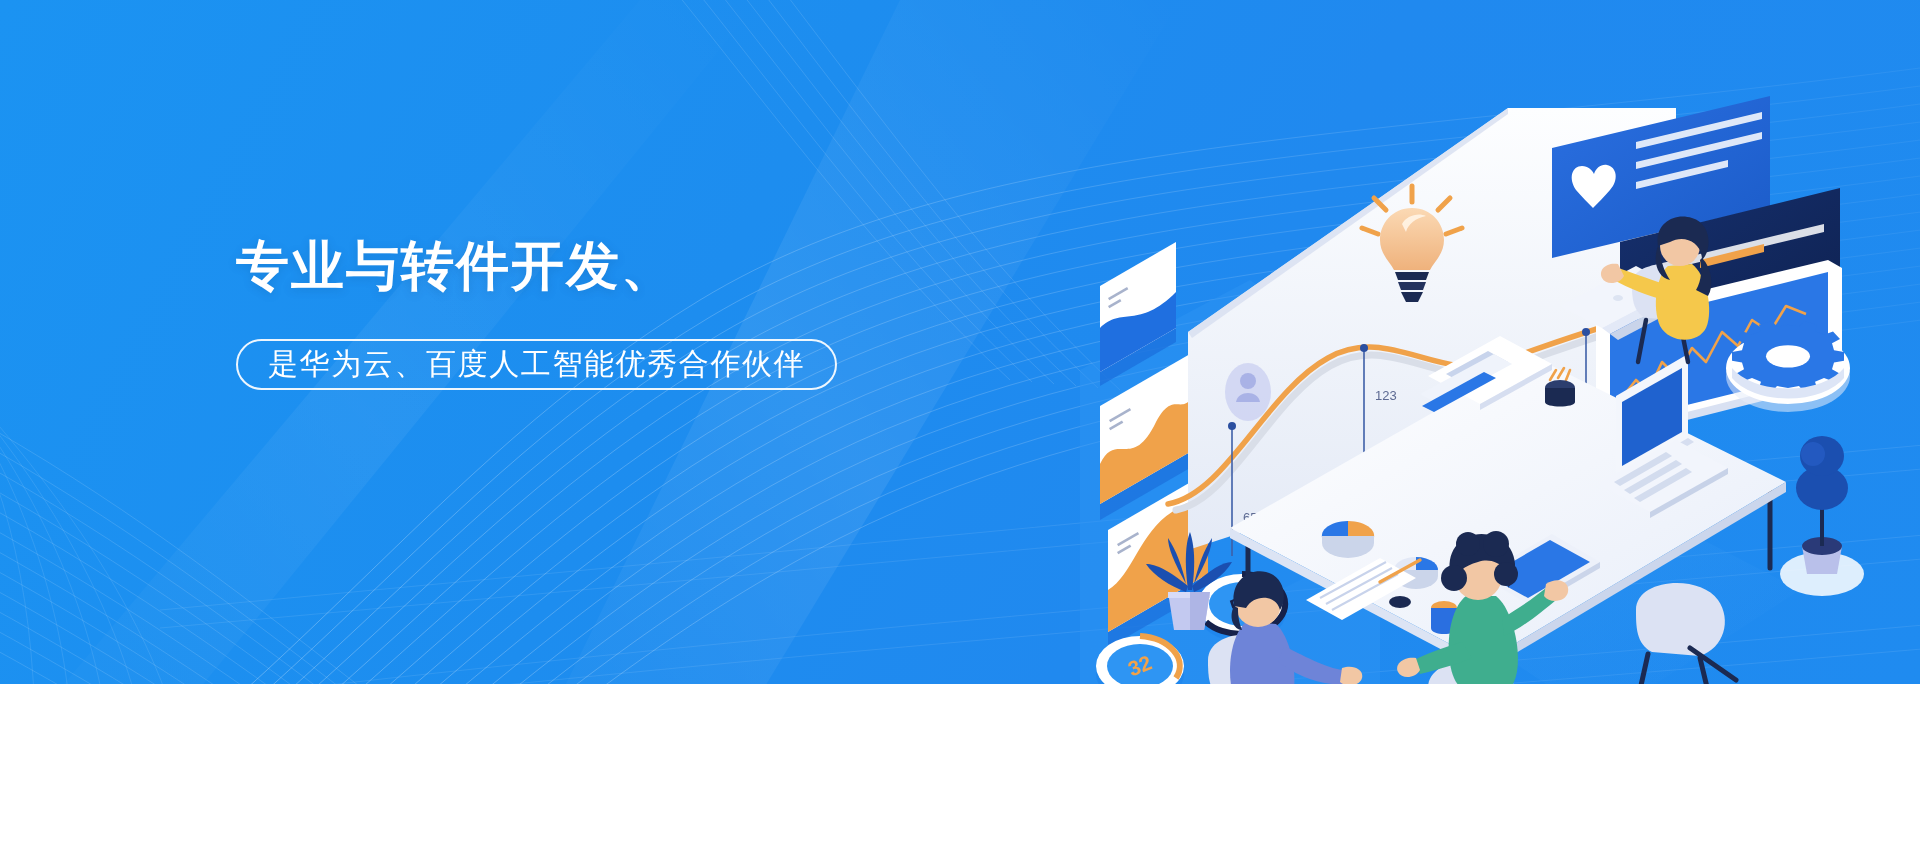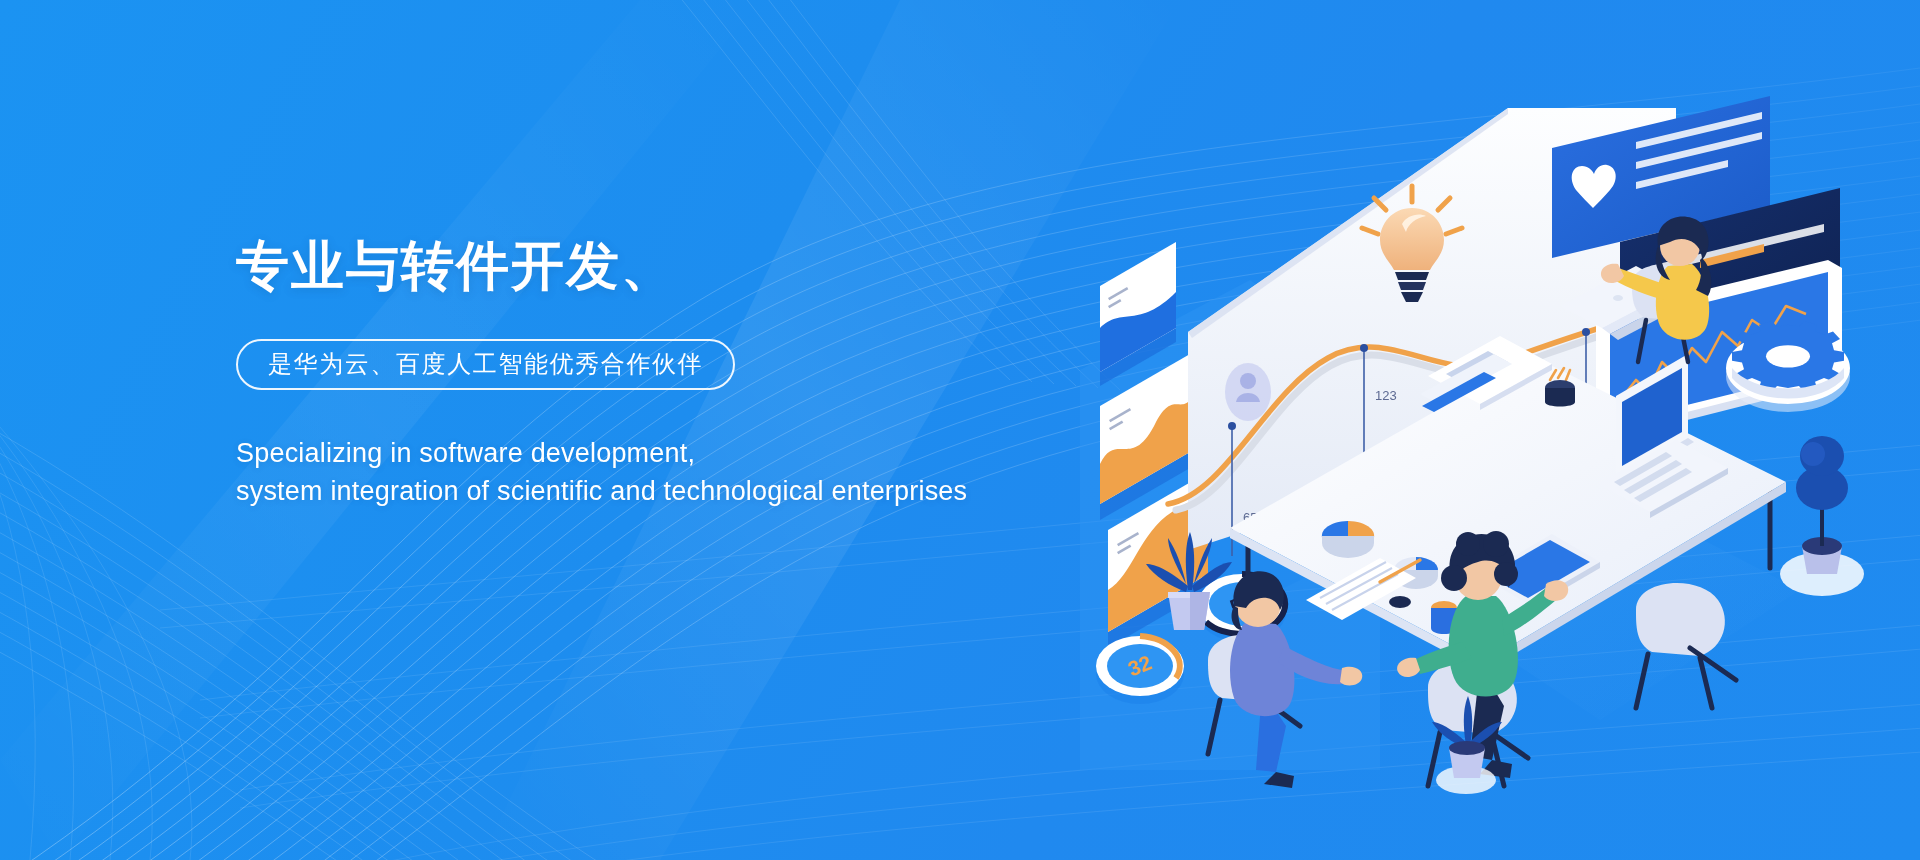--- a/index.html
+++ b/index.html
@@ -2,41 +2,41 @@
 <html><head>
 <meta charset="utf-8">
 <title>Hero Banner</title>
 <style>
   * { margin:0; padding:0; box-sizing:border-box; }
   html, body {
     width:1920px; height:860px; overflow:hidden;
     font-family:"Liberation Sans", sans-serif;
   }
   .stage{
-    position:relative; width:1920px; height:860px;
+    position:relative; width:1920px; height:684px;
     background:linear-gradient(118deg,#1b93f2 0%,#1d8def 38%,#2089ef 62%,#1f8bf0 100%);
     overflow:hidden;
   }
   .bg-waves{ position:absolute; inset:0; pointer-events:none; }
   .bg-arcs{ position:absolute; inset:0; pointer-events:none; }
 
   
   .copy{ position:absolute; left:236px; top:232px; width:920px; }
   .headline{
     color:#ffffff; font-size:53px; line-height:1.30;
     font-weight:700; letter-spacing:2px;
     text-shadow:0 2px 10px rgba(10,60,120,.18);
   }
   .headline div{ white-space:nowrap; }
 
   .badge{
     display:inline-flex; align-items:center; justify-content:center;
     margin-top:38px; height:51px; padding:0 30px;
     border:2px solid rgba(255,255,255,.92); border-radius:26px;
-    color:#ffffff; font-size:24px; letter-spacing:1.6px; white-space:nowrap;
+    color:#ffffff; font-size:30px; letter-spacing:1.6px; white-space:nowrap;
   }
 
   .subtitle{
     margin-top:45px; color:#ffffff; font-size:27px;
     line-height:1.40; letter-spacing:.2px; font-weight:400;
     text-shadow:0 1px 6px rgba(10,60,120,.15);
   }
   .subtitle div{ white-space:nowrap; }
 
   
@@ -131,24 +131,20 @@
   </svg>
 
   <div class="copy">
 
     <h1 class="headline">
       <div>专业与转件开发、</div>
     </h1>
 
     <div class="badge">是华为云、百度人工智能优秀合作伙伴</div>
 
-    <div class="subtitle">
-      <div>Specializing in software development,</div>
-      <div>system integration of scientific and technological enterprises</div>
-    </div>
 
   </div>
 
   <div class="illus">
   <svg viewBox="0 0 840 700">
     <defs>
       <linearGradient id="panelG" x1="0" y1="0" x2="1" y2="1">
         <stop offset="0" stop-color="#FFFFFF"></stop>
         <stop offset="1" stop-color="#E9EEF8"></stop>
       </linearGradient>

